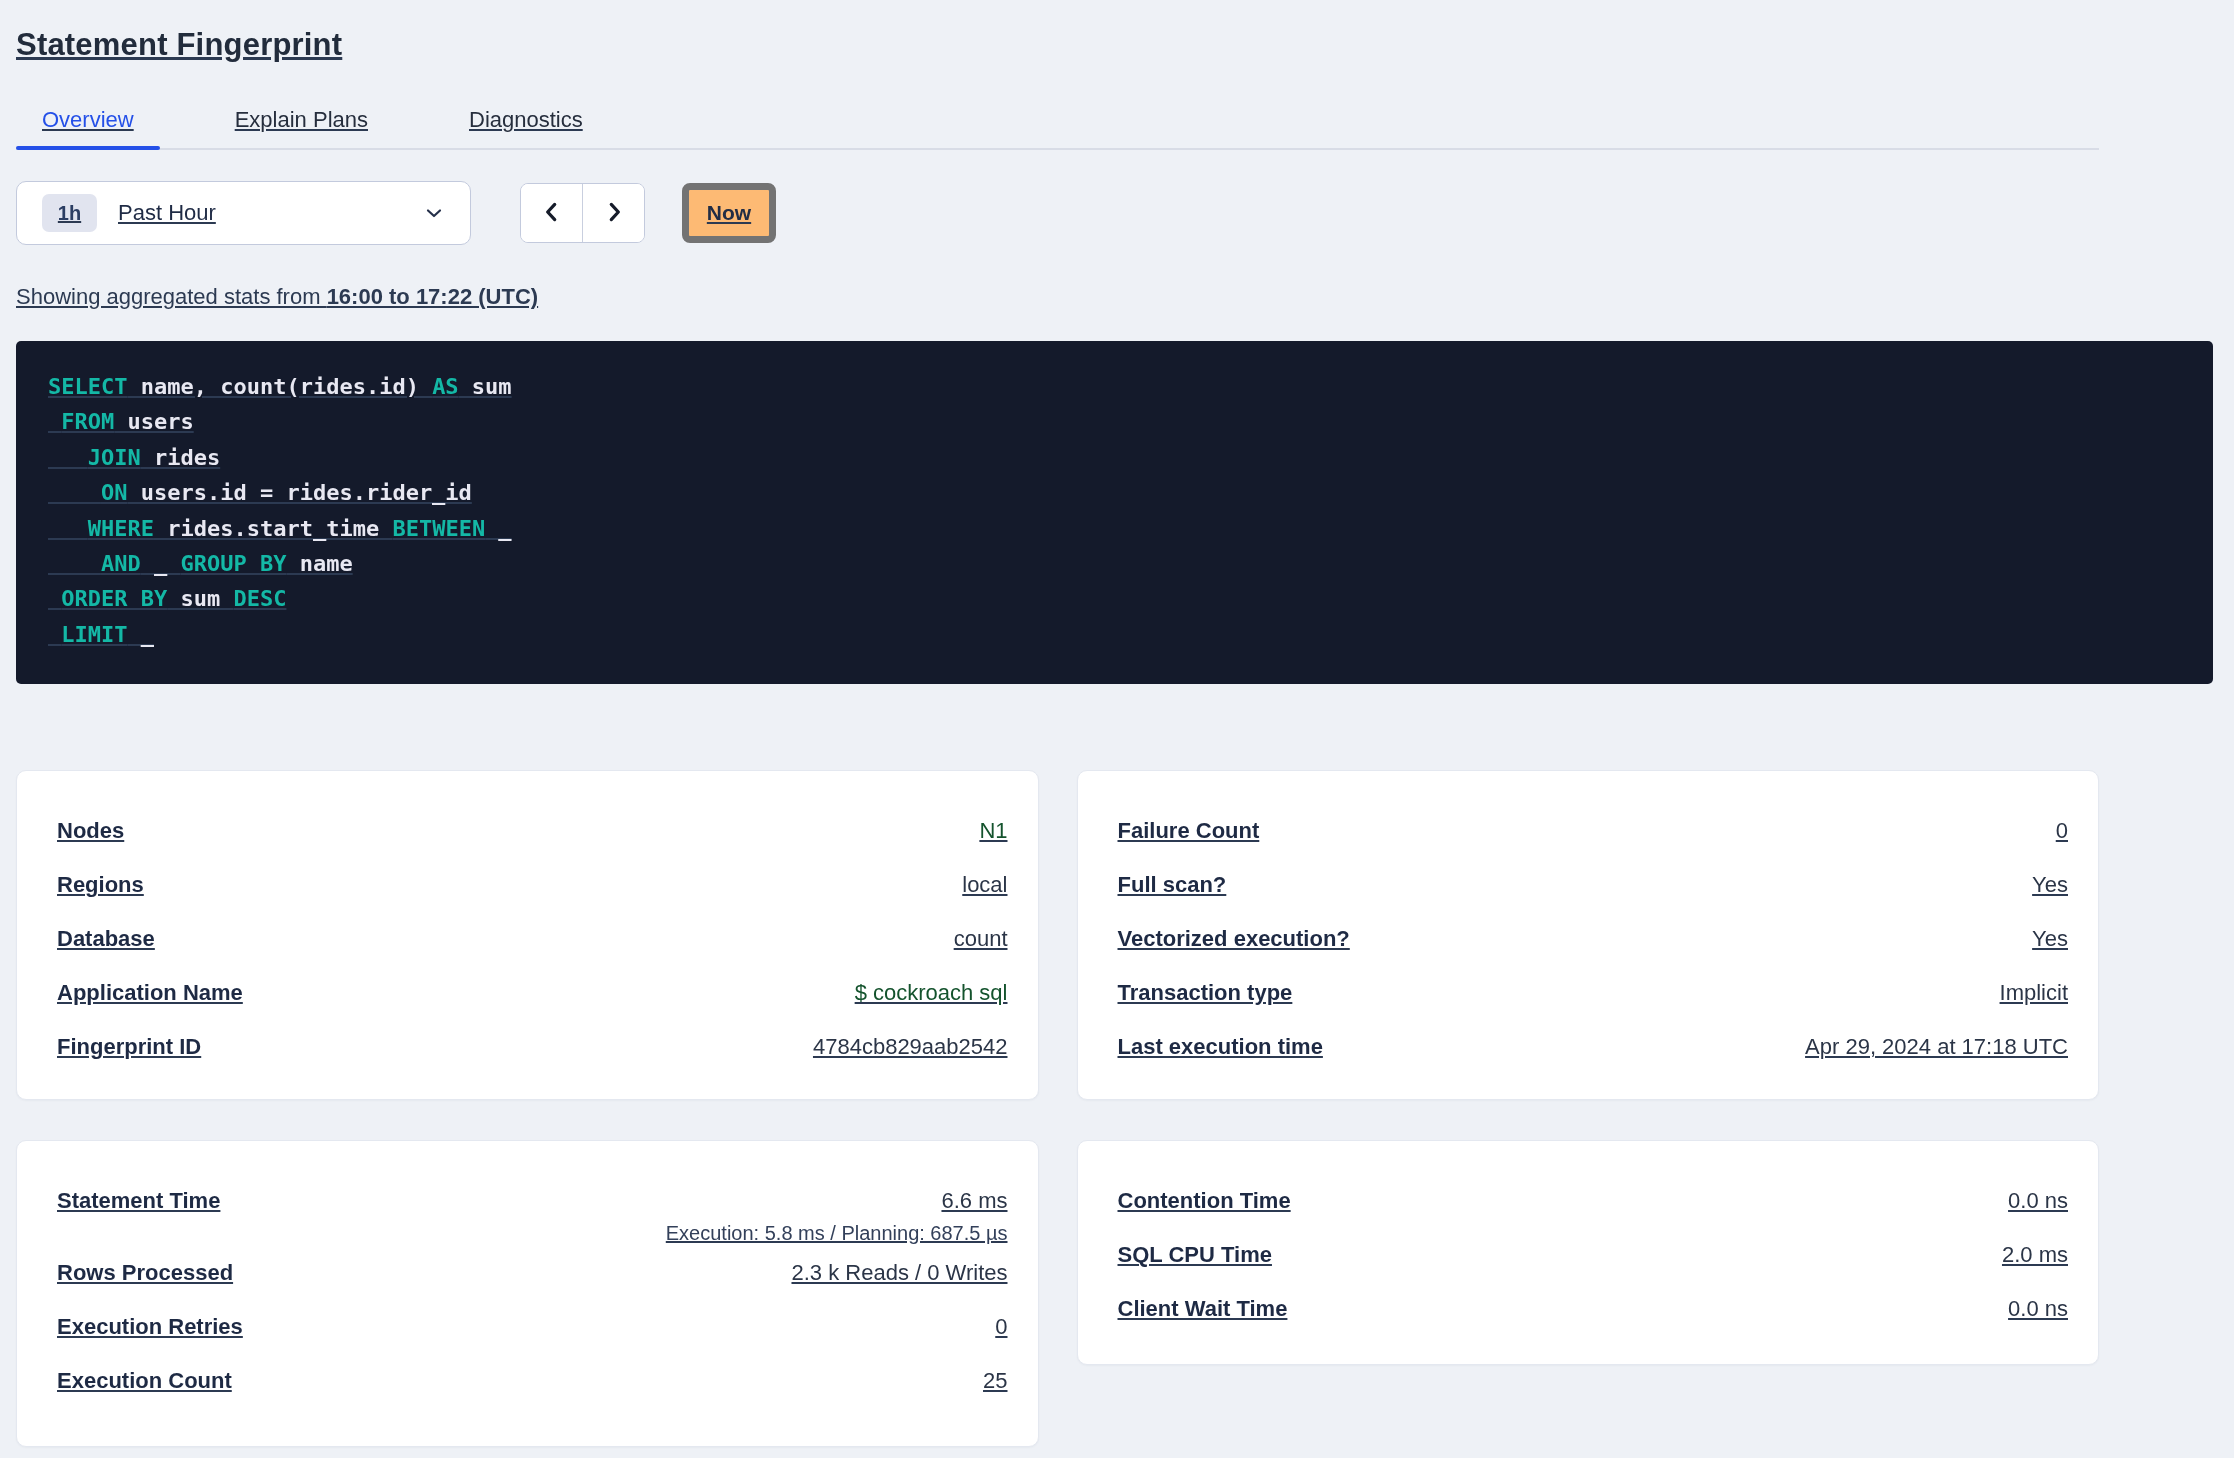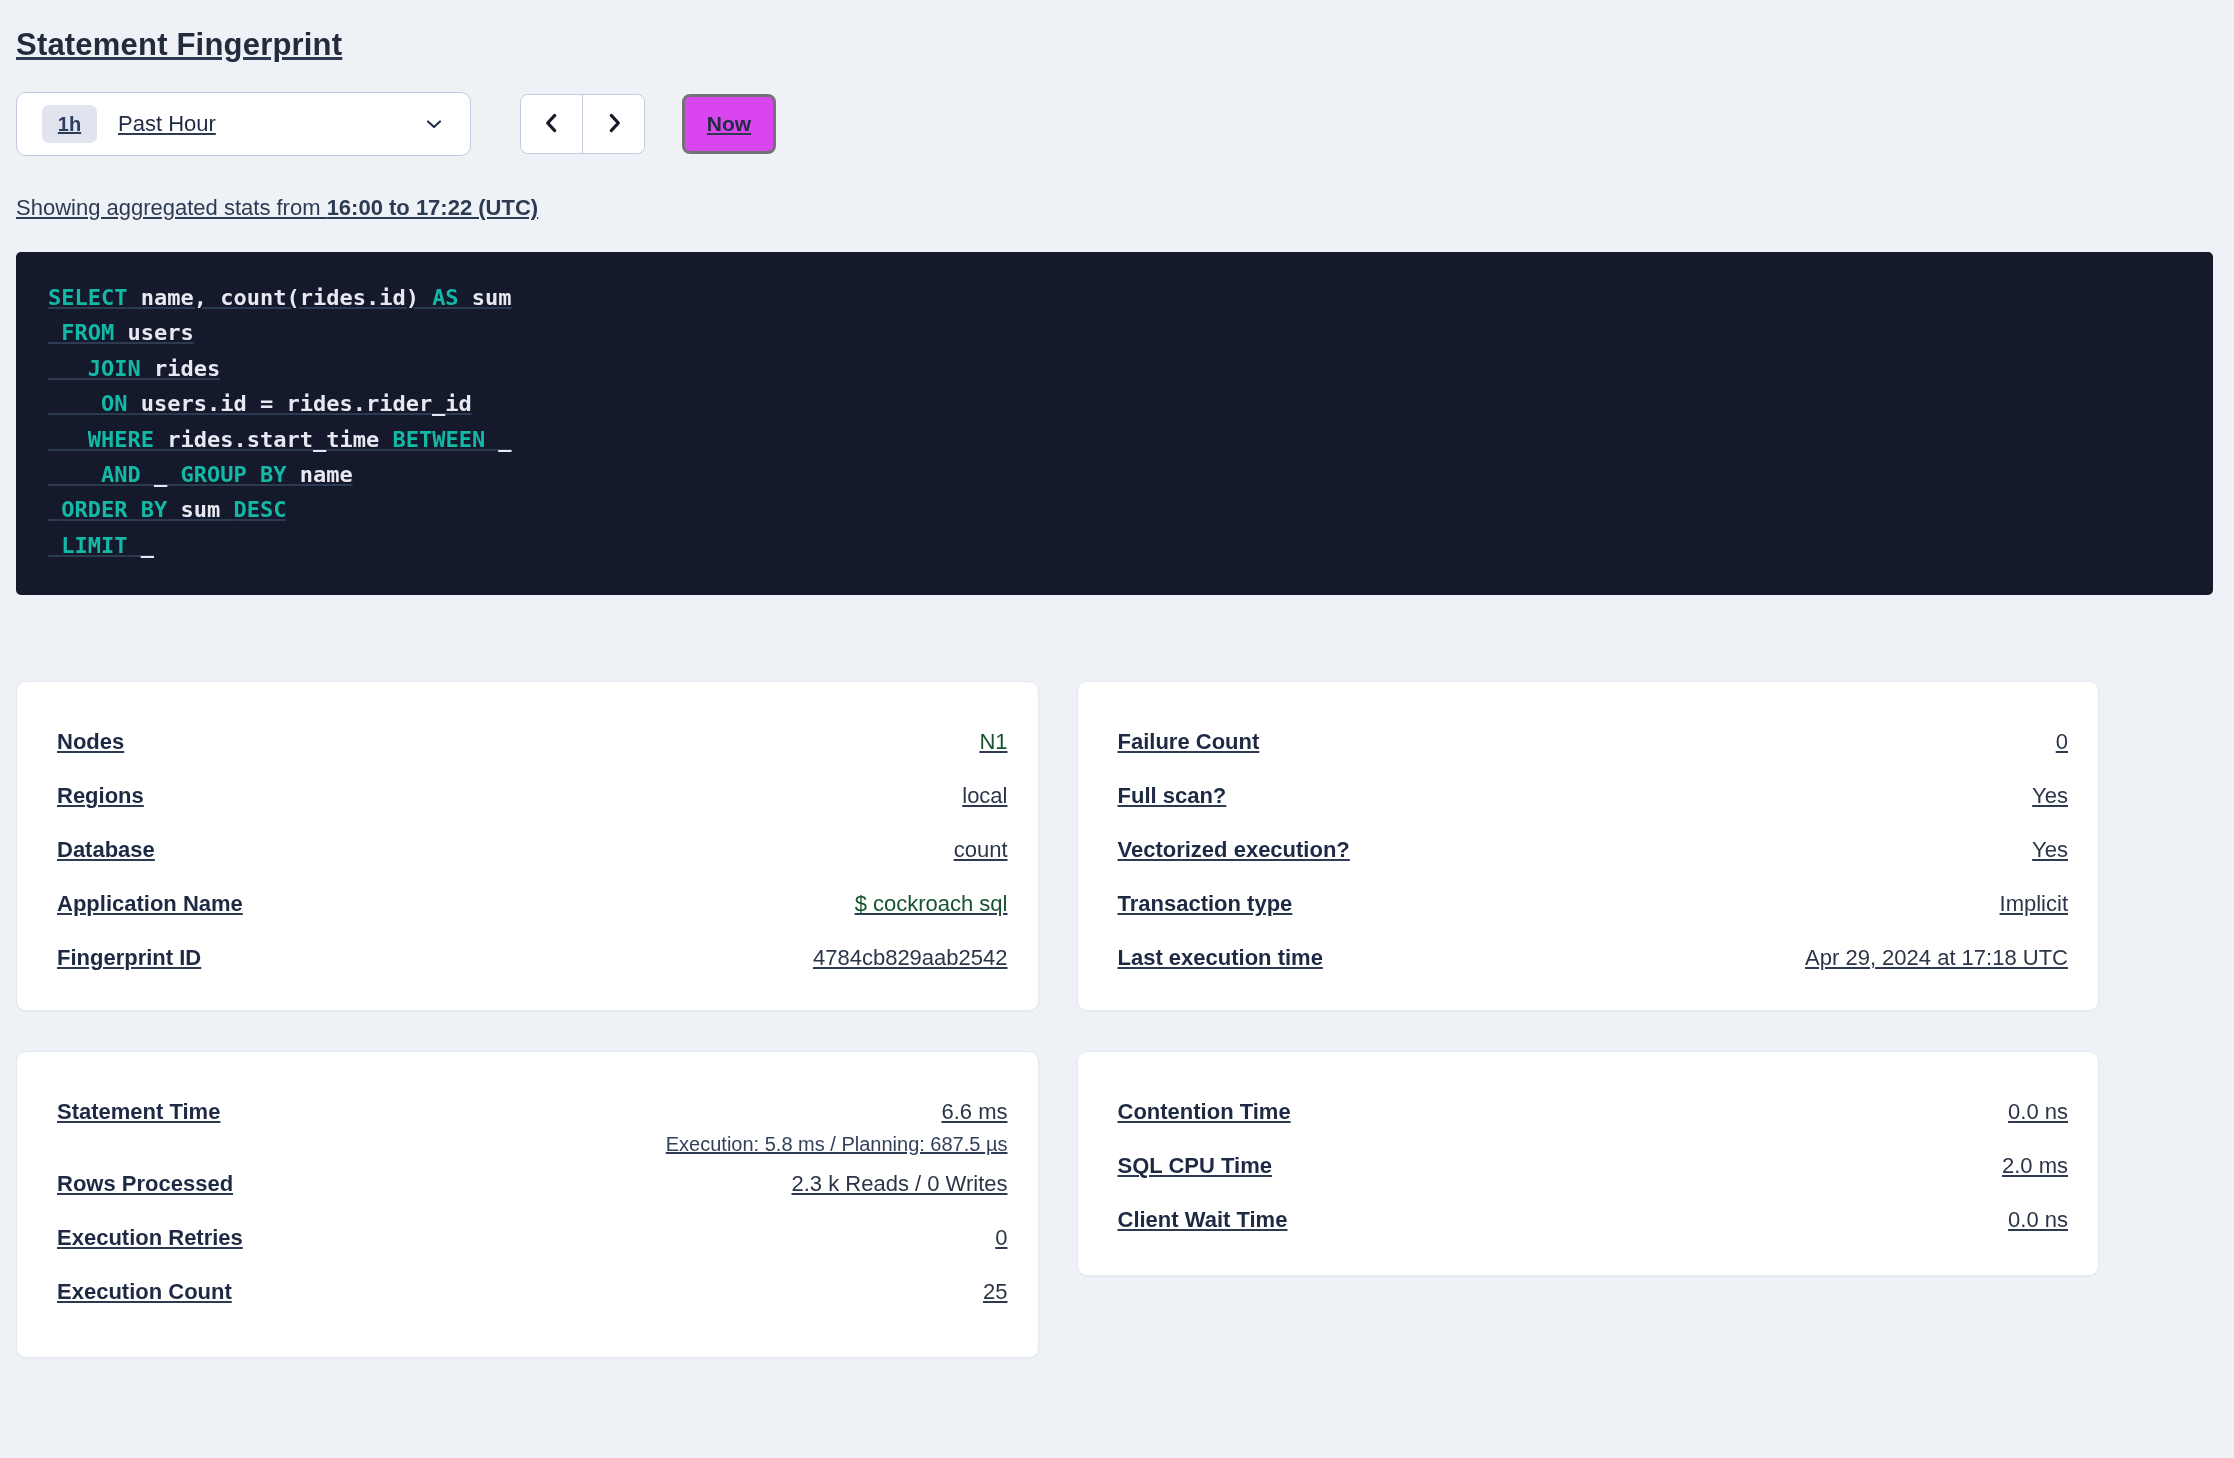--- a/index.html
+++ b/index.html
@@ -65,21 +65,21 @@
     display:flex; overflow:hidden;
   }
   .range-btn {
     flex:1; display:flex; align-items:center; justify-content:center;
     cursor:pointer; background:#fff; border:none; padding:0;
   }
   .range-btn.prev { border-right:1px solid #c9cfdf; }
 
   .now-btn {
     margin-left:15px; height:60px; width:94px;
-    background:#d946ef; border:3px solid #737373; border-radius:8px;
+    background:#fdba74; border:7px solid #737373; border-radius:8px;
     font-family:"Liberation Sans", sans-serif;
     font-size:21px; font-weight:bold; color:#222d45;
     display:flex; align-items:center; justify-content:center;
     cursor:pointer;
   }
 
   
   .agg-line { margin-top:40px; font-size:22px; line-height:23px; color:#2c3a52; }
   .agg-line b { font-weight:bold; }
 
@@ -127,20 +127,25 @@
     text-align:right; line-height:26px;
   }
 </style>
 </head>
 <body>
 
 <div class="page">
 
   <h1 class="page-title">Statement Fingerprint</h1>
 
+  <div class="tabs" id="tabs">
+      <div class="tab active">Overview</div>
+      <div class="tab">Explain Plans</div>
+      <div class="tab">Diagnostics</div>
+    </div>
 
   <div class="toolbar">
     <div class="time-picker">
       <span class="time-badge">1h</span>
       <span class="time-label">Past Hour</span>
       <span class="picker-caret">
         <svg width="24" height="24" viewBox="0 0 24 24" fill="none">
           <path d="M6 9.5 L12 15 L18 9.5" stroke="#25304a" stroke-width="2.2" stroke-linecap="round" stroke-linejoin="round"></path>
         </svg>
       </span>

